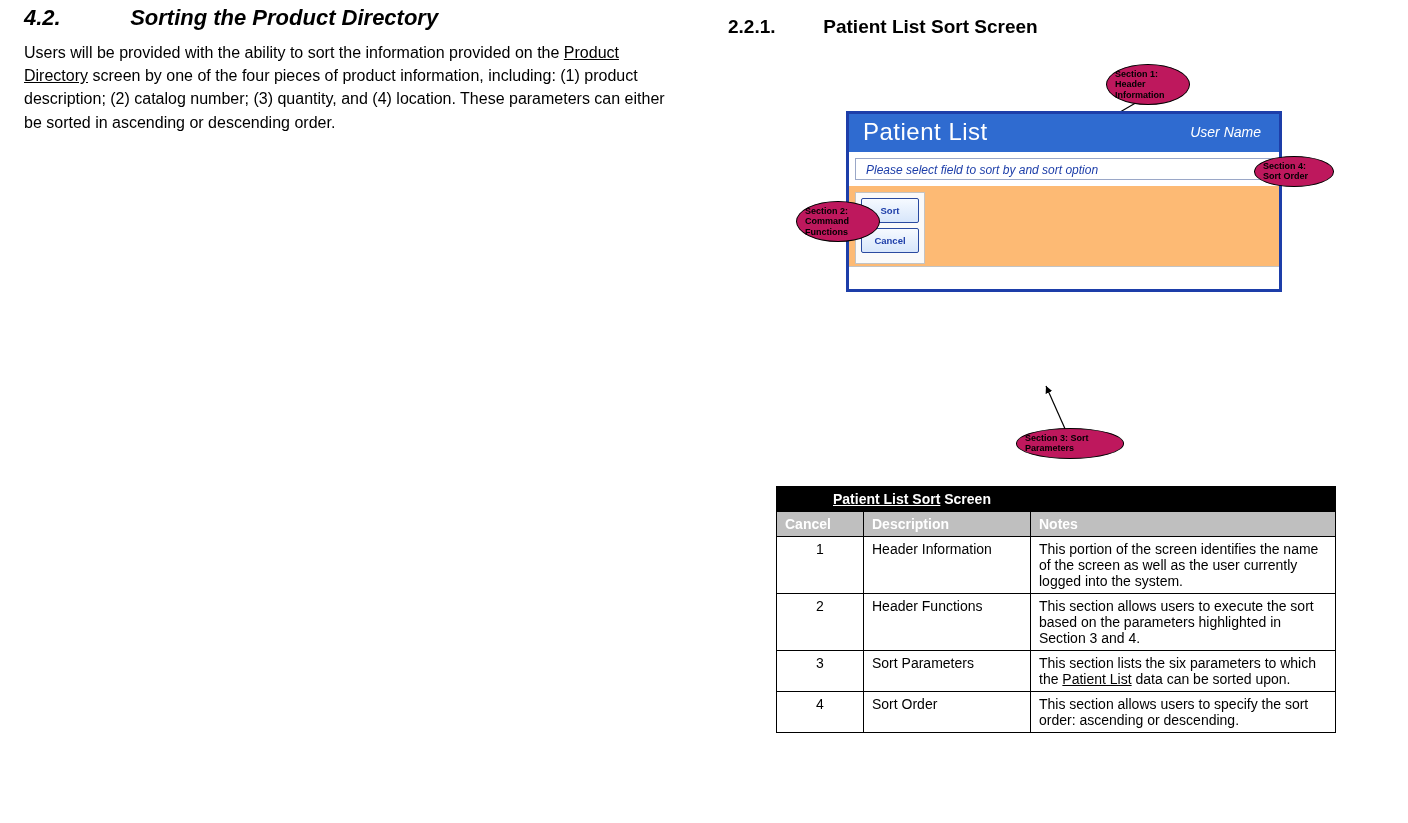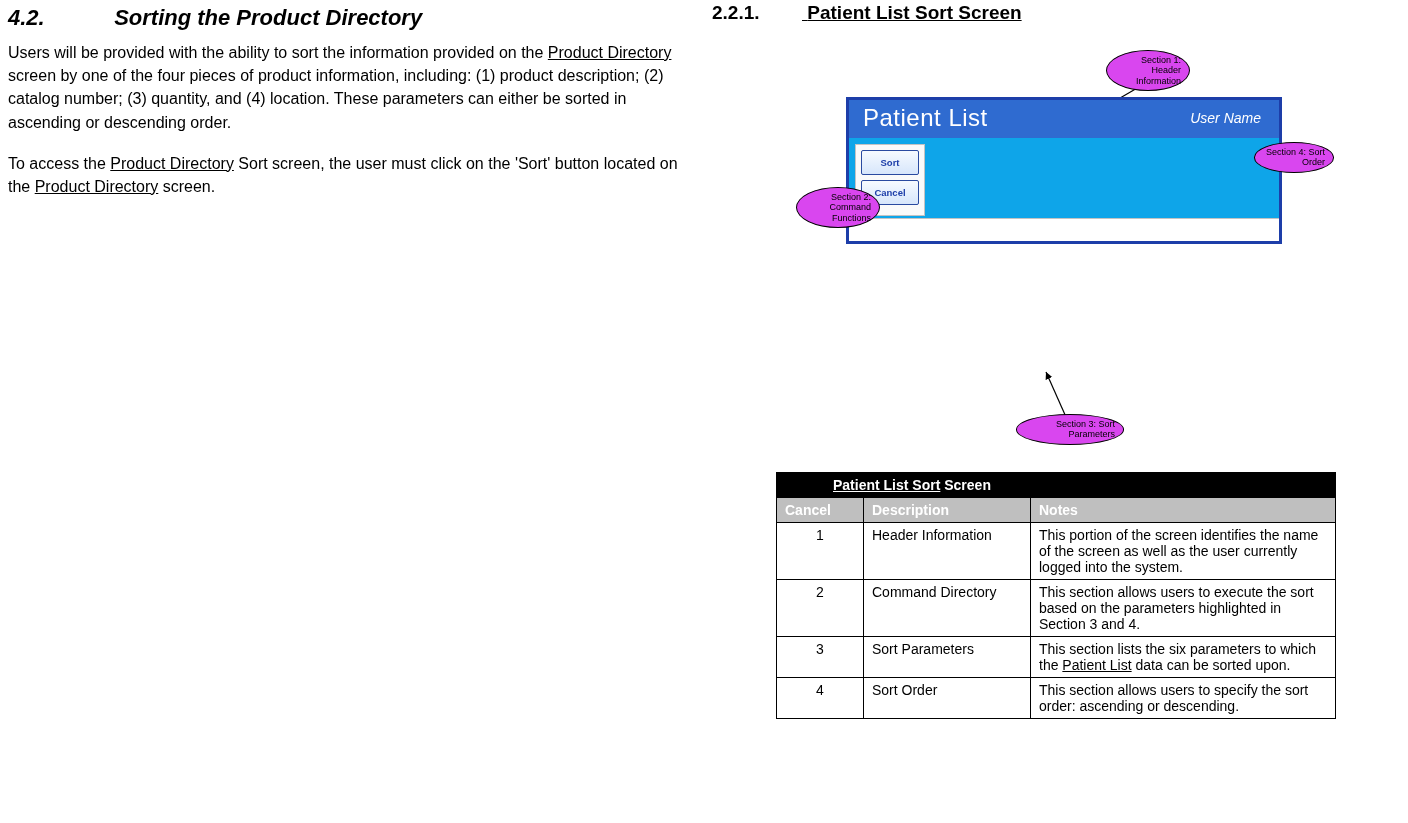--- a/index.html
+++ b/index.html
@@ -10,21 +10,21 @@
     font-family: Verdana, Geneva, sans-serif;
     color: #000;
     background: #fff;
   }
   .page {
     display: flex;
     width: 100%;
     height: 100%;
   }
   .col {
-    padding: 0 8px;
+    padding: 0 24px;
     box-sizing: border-box;
   }
   .left {
     width: 50%;
   }
   .right {
     width: 50%;
     position: relative;
   }
   h2.section-heading {
@@ -33,22 +33,21 @@
     font-size: 22px;
     margin: 5px 0 10px 0;
   }
   h2.section-heading .num {
     display: inline-block;
     width: 100px;
   }
   h2.sub-heading {
     font-weight: bold;
     font-size: 19px;
-    margin: 2px 0 18px 0;
-    text-decoration: underline;
+    margin: 16px 0 18px 0;
   }
   h2.sub-heading .num {
     display: inline-block;
     width: 90px;
   }
   p.body {
     font-size: 16px;
     line-height: 1.45;
     margin: 0 0 18px 0;
   }
@@ -87,21 +86,21 @@
   }
   .ui-instruction {
     border: 1px solid #9aa7c7;
     margin: 6px;
     padding: 4px 10px 2px 10px;
     font-style: italic;
     font-size: 12px;
     color: #1d3ea9;
   }
   .ui-body {
-    background: #0ea5e9;
+    background: #fdba74;
     padding: 6px 6px 2px 6px;
     display: flex;
     gap: 6px;
   }
   .panel {
     background: #fafafa;
     border: 1px solid #c3c3c3;
     padding: 5px;
     box-sizing: border-box;
   }
@@ -127,26 +126,26 @@
     line-height: 1.2;
   }
   .ui-footer {
     height: 22px;
     border-top: 1px solid #c3c3c3;
   }
 
   
   .callout {
     position: absolute;
-    background: #d946ef;
+    background: #be185d;
     border: 1.5px solid #000;
     border-radius: 50%;
     font-size: 9px;
-    font-weight: normal;
-    text-align: right;
+    font-weight: bold;
+    text-align: left;
     padding: 4px 8px;
     line-height: 1.15;
     z-index: 5;
   }
   .c1 { top: 8px;  left: 310px; width: 66px; }
   .c2 { top: 145px; left: 0;   width: 66px; }
   .c3 { top: 372px; left: 220px; width: 90px; }
   .c4 { top: 100px; left: 458px; width: 62px; }
 
   svg.arrows {
@@ -189,23 +188,20 @@
 
 <div class="page">
 
   <div class="col left">
     <h2 class="section-heading">
       <span class="num">4.2.</span>
       <span>Sorting the Product Directory</span>
     </h2>
     <p class="body">
       <span>Users will be provided with the ability to sort the information provided on the </span><span class="u">Product Directory</span><span> screen by one of the four pieces of product information, including: (1) product description; (2) catalog number; (3) quantity, and (4) location.  These parameters can either be sorted in ascending or descending order.</span>
-    </p>
-    <p class="body">
-      <span>To access the </span><span class="u">Product Directory</span><span> Sort screen, the user must click on the 'Sort' button located on the </span><span class="u">Product Directory</span><span> screen.</span>
     </p>
   </div>
 
   <div class="col right">
     <h2 class="sub-heading">
       <span class="num">2.2.1.</span>
       <span>Patient List Sort Screen</span>
     </h2>
 
     <div class="diagram-wrap">
@@ -229,20 +225,23 @@
         <line x1="60" y1="185" x2="110" y2="185" stroke="#000" stroke-width="1.2" marker-end="url(#ah)"></line>
         <line x1="270" y1="375" x2="250" y2="330" stroke="#000" stroke-width="1.2" marker-end="url(#ah)"></line>
         <line x1="480" y1="135" x2="430" y2="180" stroke="#000" stroke-width="1.2" marker-end="url(#ah)"></line>
       </svg>
 
       <div class="ui-window">
         <div class="ui-header">
           <span class="title">Patient List</span>
           <span class="user">User Name</span>
         </div>
+        <div class="ui-instruction">
+          <span>Please select field to sort by and sort option</span>
+        </div>
         <div class="ui-body">
           <div class="panel cmd">
             <span class="ui-btn">Sort</span>
             <span class="ui-btn">Cancel</span>
           </div>
         </div>
         <div class="ui-footer"></div>
       </div>
     </div>
 
@@ -260,21 +259,21 @@
         </tr>
       </thead>
       <tbody>
         <tr>
           <td class="sec">1</td>
           <td class="desc">Header Information</td>
           <td>This portion of the screen identifies the name of the screen as well as the user currently logged into the system.</td>
         </tr>
         <tr>
           <td class="sec">2</td>
-          <td class="desc">Command Directory</td>
+          <td class="desc">Header Functions</td>
           <td>This section allows users to execute the sort based on the parameters highlighted in Section 3 and 4.</td>
         </tr>
         <tr>
           <td class="sec">3</td>
           <td class="desc">Sort Parameters</td>
           <td>
             <span>This section lists the six parameters to which the </span><span class="u">Patient List</span><span> data can be sorted upon.</span>
           </td>
         </tr>
         <tr>

